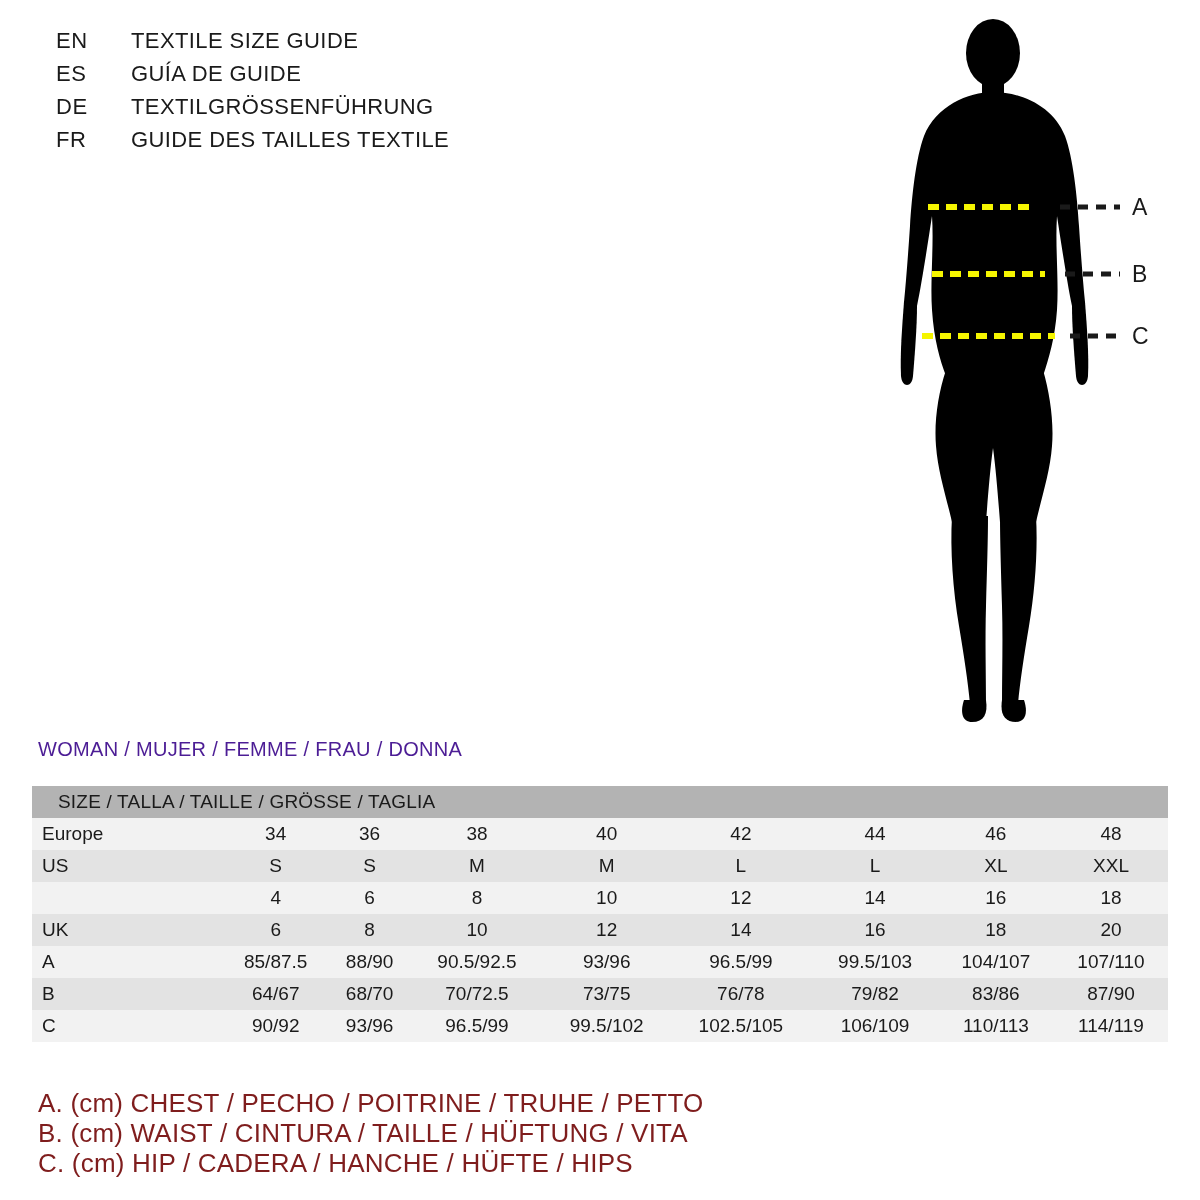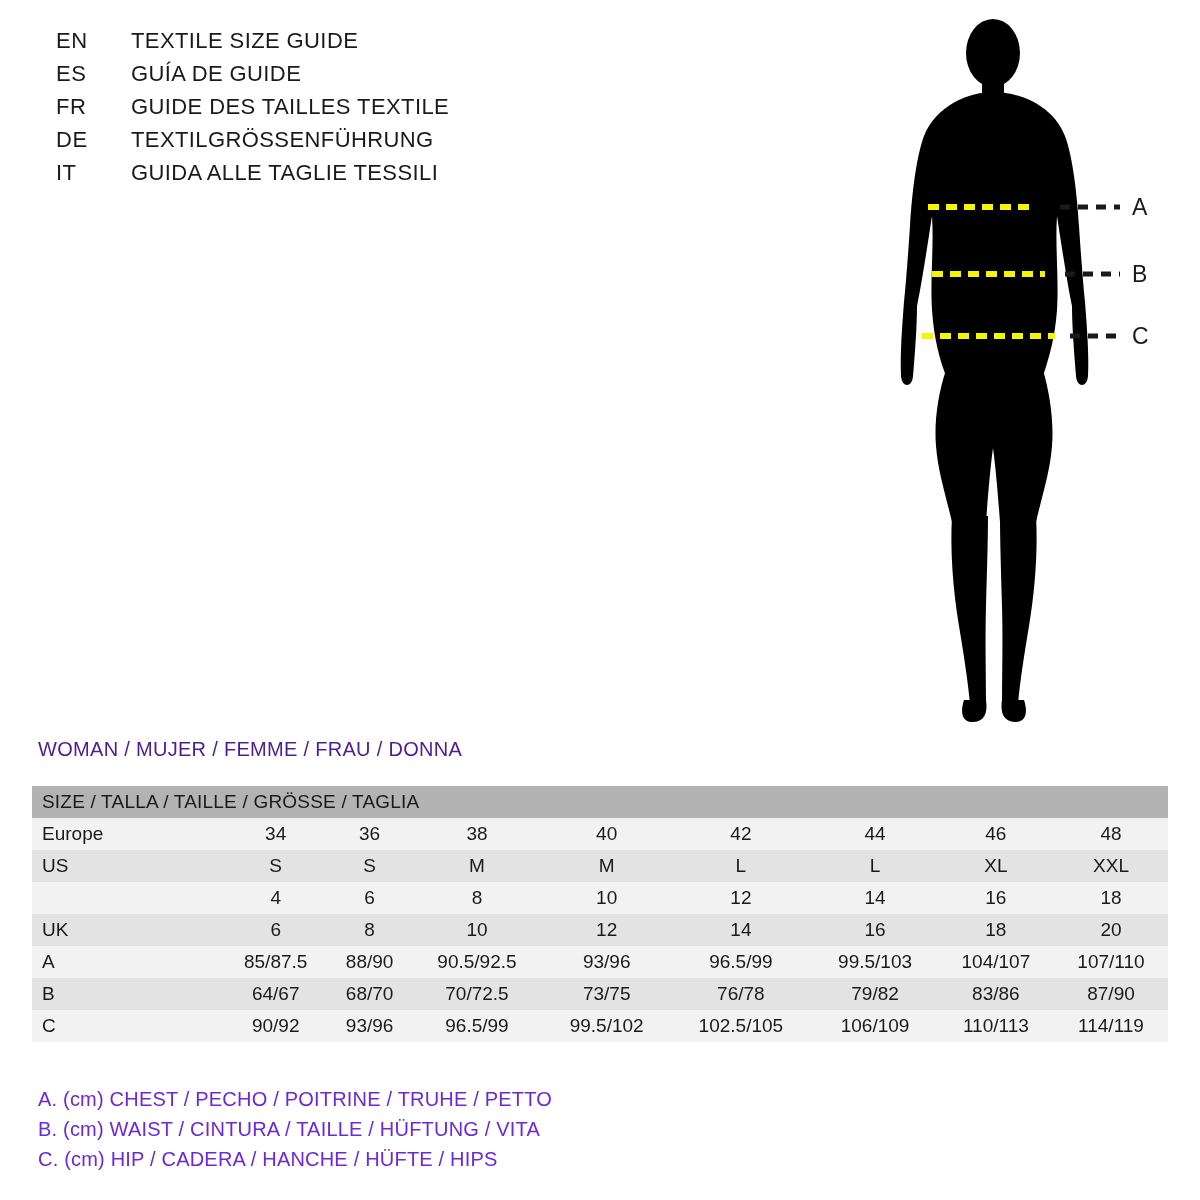--- a/index.html
+++ b/index.html
@@ -88,64 +88,60 @@
   #size-table .rowhead {
     text-align: left;
     padding-left: 10px;
     width: 180px;
   }
   #size-table tr.head-row {
     background: #b3b3b3;
   }
   #size-table tr.head-row td {
     text-align: left;
-    padding-left: 10px;
+    padding-left: 26px;
     letter-spacing: 0.2px;
   }
   #size-table tr.alt0 { background: #f2f2f2; }
   #size-table tr.alt1 { background: #e3e3e3; }
 
   
   #footnotes {
     position: absolute;
     left: 38px;
     top: 1088px;
     width: 700px;
   }
   .footnote {
-    font-size: 20px;
+    font-size: 26px;
     letter-spacing: 0.2px;
-    color: #6d28d9;
+    color: #7f1d1d;
     height: 30px;
     white-space: nowrap;
   }
 </style>
 </head>
 <body>
 
 <div id="lang-block">
   <div class="lang-row">
     <span class="lang-code">EN</span>
     <span class="lang-text">TEXTILE SIZE GUIDE</span>
   </div>
   <div class="lang-row">
     <span class="lang-code">ES</span>
     <span class="lang-text">GUÍA DE GUIDE</span>
   </div>
   <div class="lang-row">
-    <span class="lang-code">FR</span>
-    <span class="lang-text">GUIDE DES TAILLES TEXTILE</span>
-  </div>
-  <div class="lang-row">
     <span class="lang-code">DE</span>
     <span class="lang-text">TEXTILGRÖSSENFÜHRUNG</span>
   </div>
   <div class="lang-row">
-    <span class="lang-code">IT</span>
-    <span class="lang-text">GUIDA ALLE TAGLIE TESSILI</span>
+    <span class="lang-code">FR</span>
+    <span class="lang-text">GUIDE DES TAILLES TEXTILE</span>
   </div>
 </div>
 
 <div id="figure-area">
   <svg id="figure-svg" width="330" height="730" viewBox="0 0 330 730">
 
     <ellipse cx="133" cy="43" rx="27" ry="34" fill="#000000"></ellipse>
 
     <rect x="122" y="70" width="22" height="28" fill="#000000"></rect>
 

